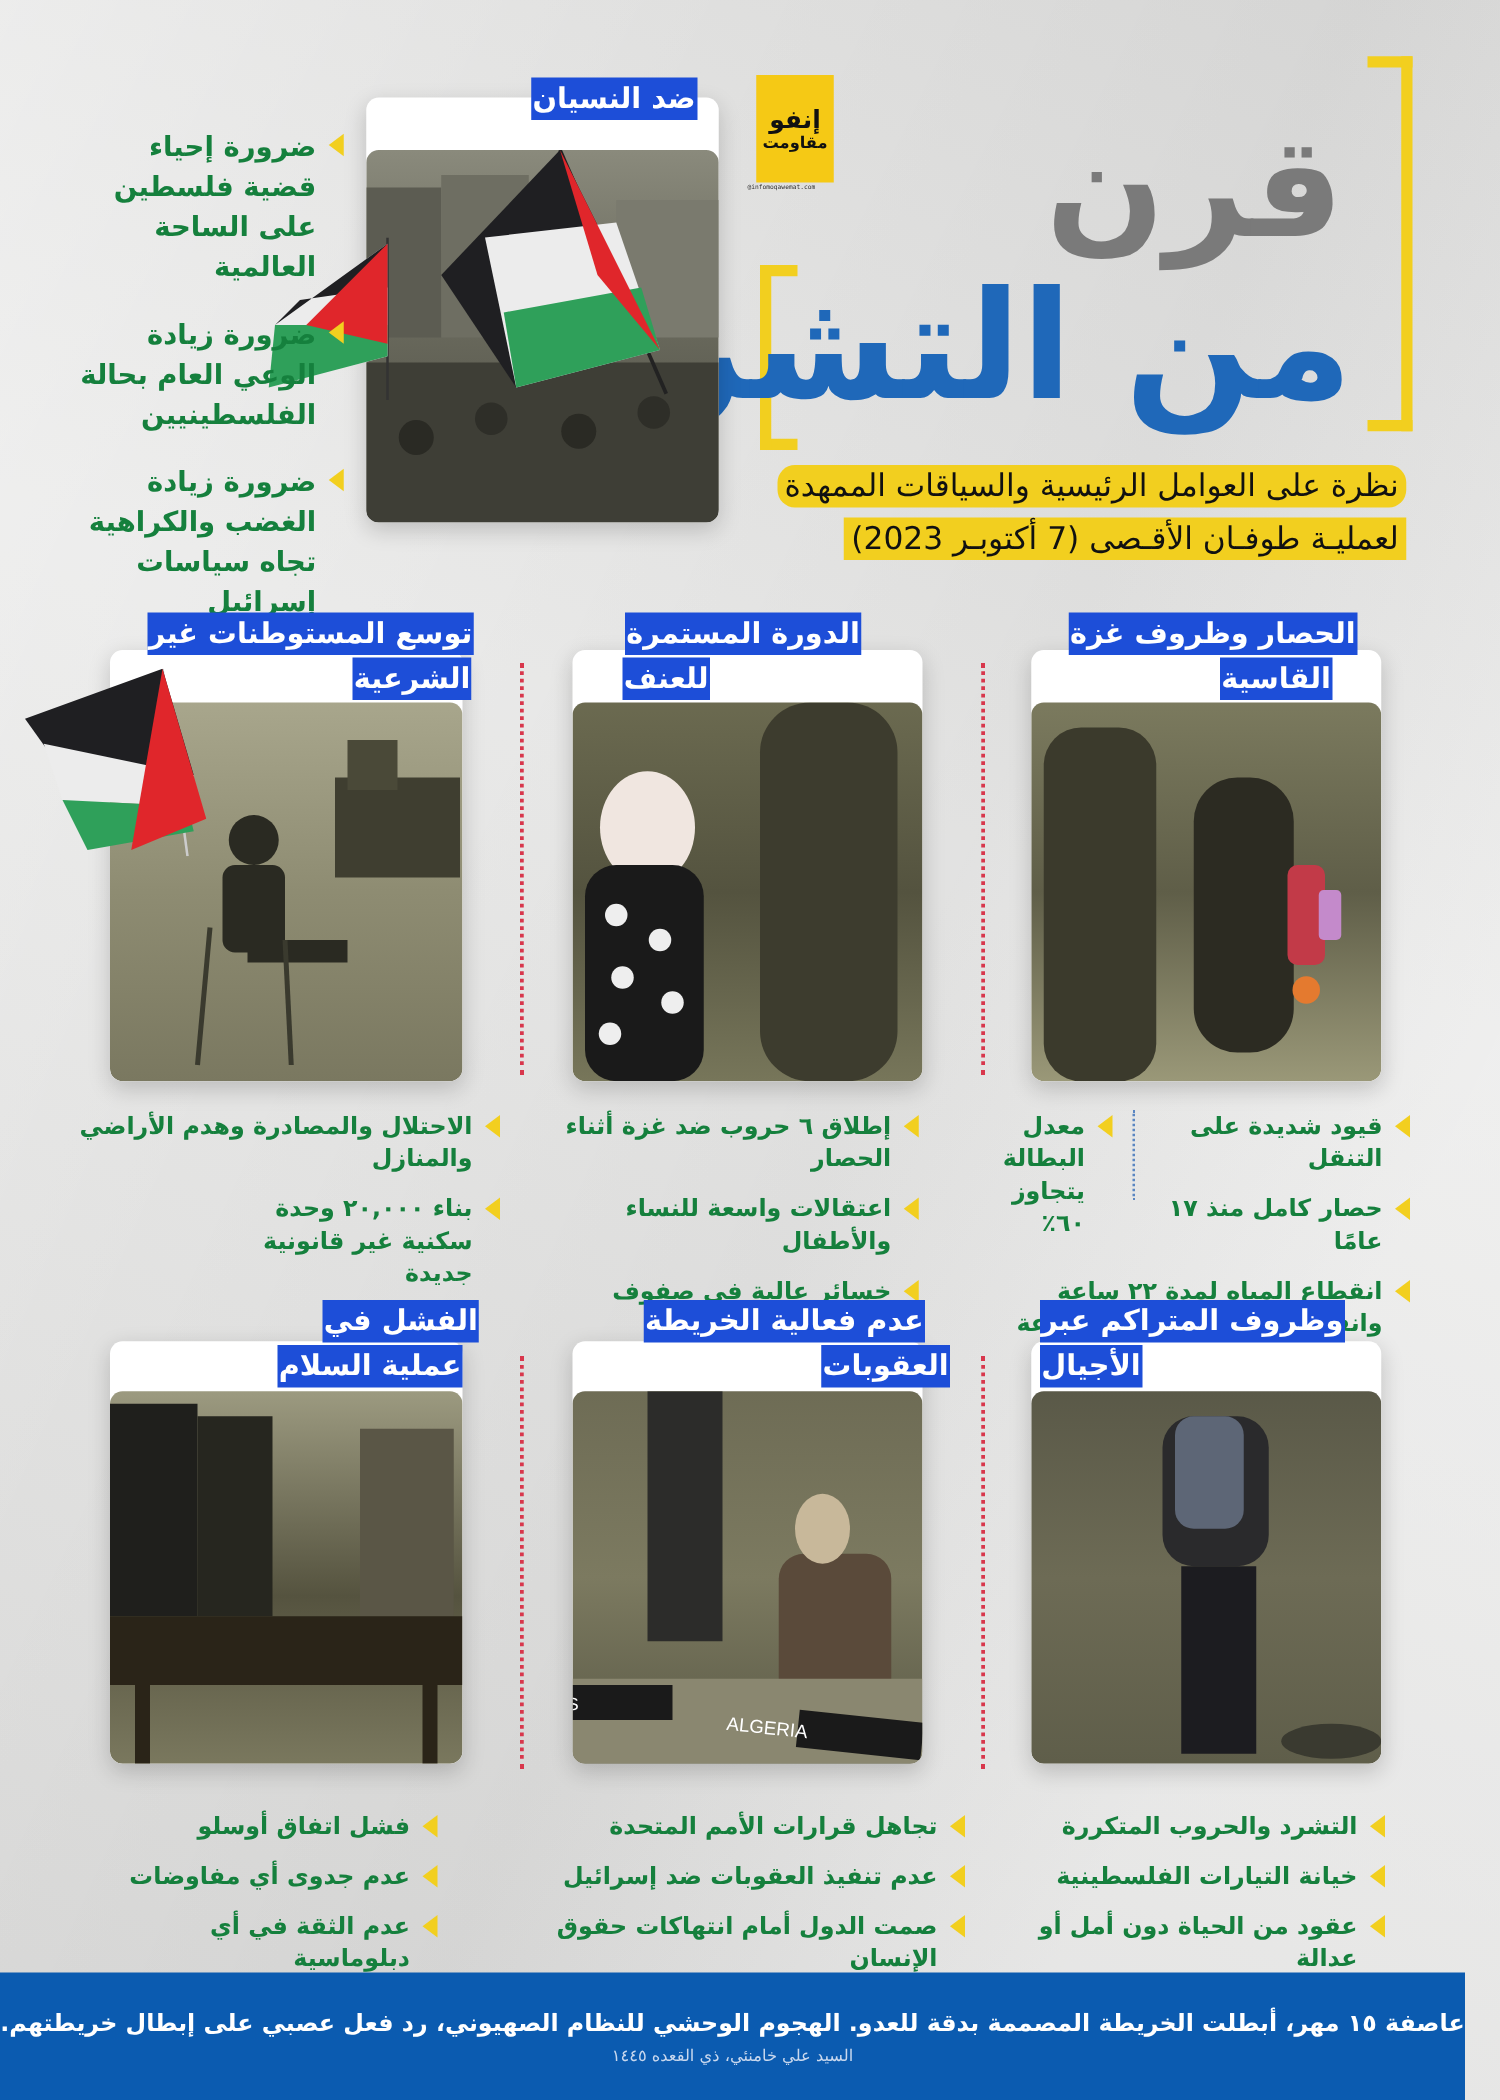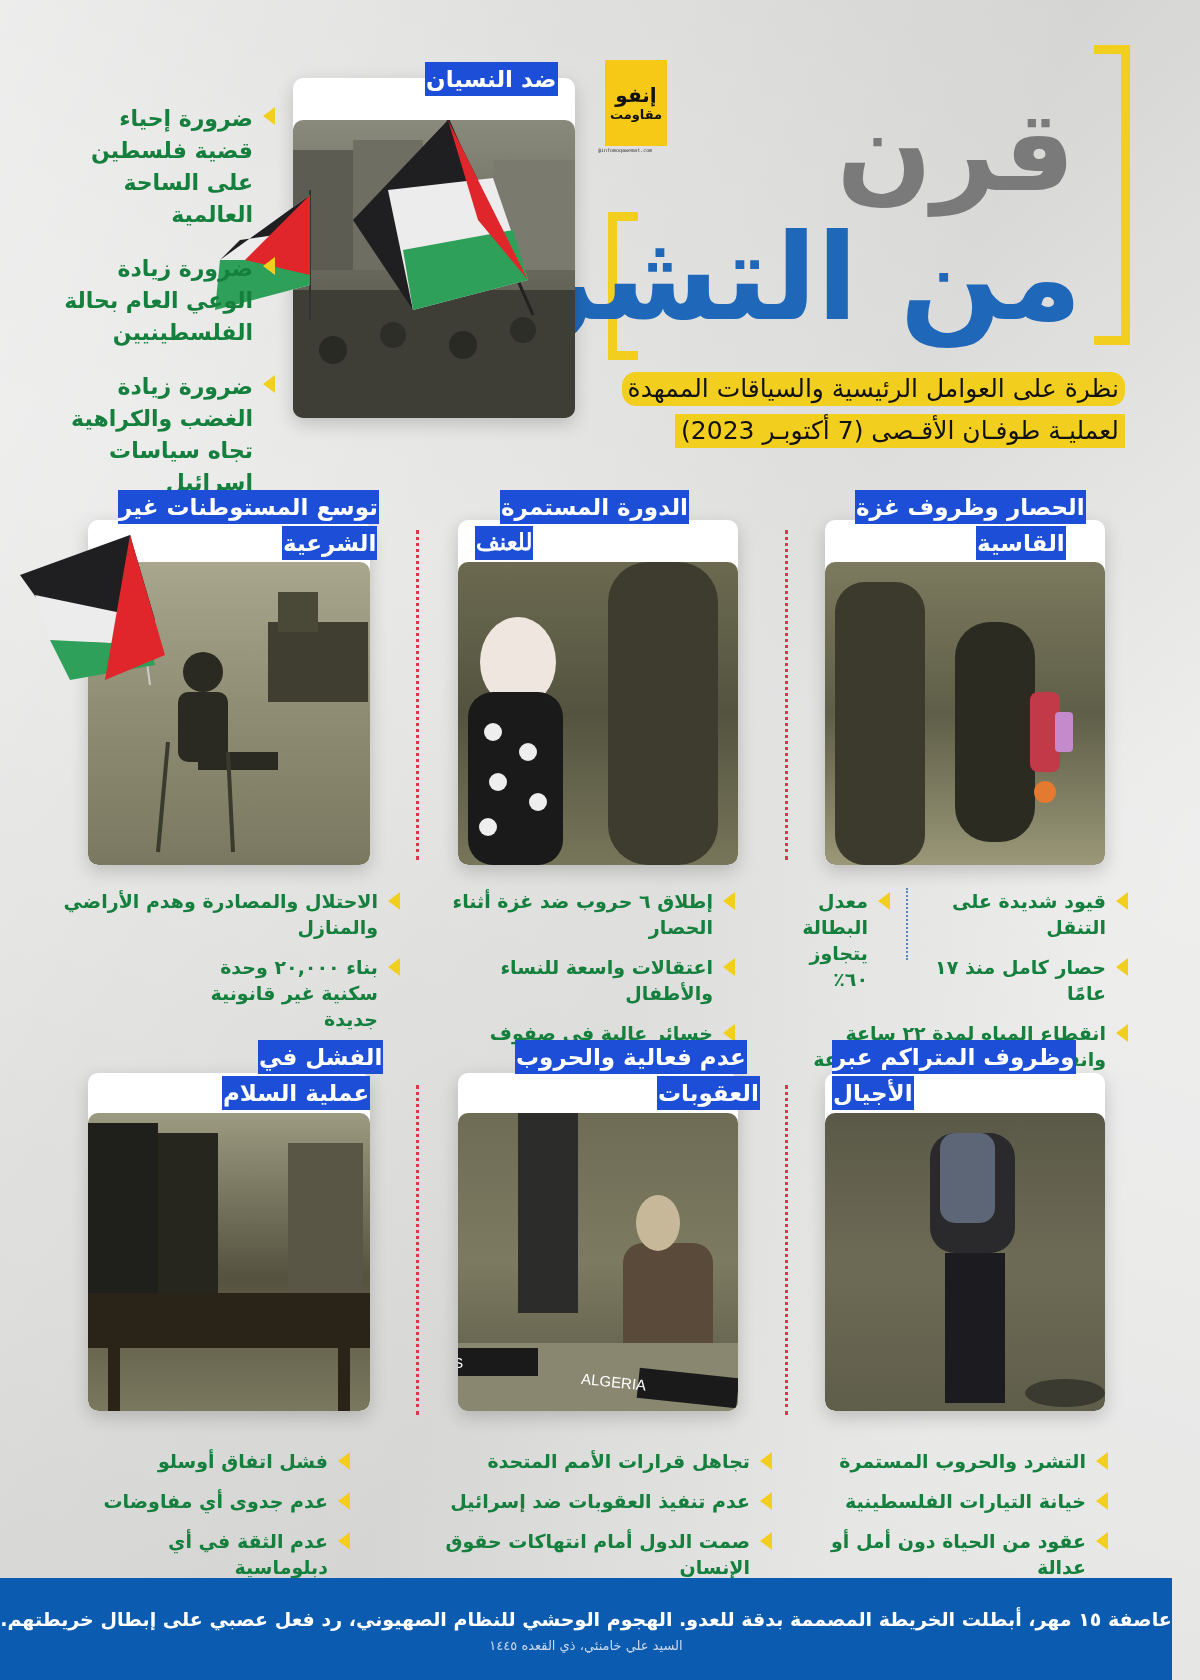--- a/index.html
+++ b/index.html
@@ -166,21 +166,21 @@
       <rect x="10" y="130" width="95" height="173" rx="25" fill="#1a1a1a"></rect>
       <circle cx="35" cy="170" r="9" fill="#eee"></circle>
         <circle cx="70" cy="190" r="9" fill="#eee"></circle>
       <circle cx="40" cy="220" r="9" fill="#eee"></circle>
         <circle cx="80" cy="240" r="9" fill="#eee"></circle>
       <circle cx="30" cy="265" r="9" fill="#eee"></circle>
     </svg>
   </div>
 </div>
 <div class="label-box" style="left:500px; top:490px;">الدورة المستمرة</div>
-<div class="label-box" style="left:475px; top:526px;font-family:Liberation Serif, serif;">للعنف</div>
+<div class="label-box" style="left:498px; top:526px;">للعنف</div>
 
 <div class="card" style="left:88px; top:520px; width:282px; height:345px;">
   <div class="photo" style="top:42px; background: linear-gradient(180deg,#a8a68c 0%,#8e8c72 50%,#7a7860 100%);">
     <svg width="282" height="303" viewBox="0 0 282 303">
       <rect x="180" y="60" width="100" height="80" fill="#3f3e30"></rect>
       <rect x="190" y="30" width="40" height="40" fill="#4a4938"></rect>
       <circle cx="115" cy="110" r="20" fill="#2a2a22"></circle>
       <rect x="90" y="130" width="50" height="70" rx="10" fill="#2a2a22"></rect>
       <rect x="110" y="190" width="80" height="18" fill="#2a2a22"></rect>
       <line x1="80" y1="180" x2="70" y2="290" stroke="#3a3a2e" stroke-width="4"></line>
@@ -242,21 +242,21 @@
       <rect x="165" y="130" width="90" height="130" rx="20" fill="#5a4a3a"></rect>
       <ellipse cx="200" cy="110" rx="22" ry="28" fill="#c8b89a"></ellipse>
       <rect x="0" y="230" width="280" height="68" fill="#8a8770"></rect>
       <rect x="0" y="235" width="80" height="28" fill="#1a1a1a"></rect>
       <text x="5" y="255" fill="#fff" font-size="14" font-family="Liberation Sans, sans-serif">D STATES</text>
       <rect x="180" y="260" width="100" height="30" fill="#1a1a1a" transform="rotate(6 230 275)"></rect>
       <text x="188" y="282" fill="#fff" font-size="15" font-family="Liberation Sans, sans-serif" transform="rotate(6 230 275)">ALGERIA</text>
     </svg>
   </div>
 </div>
-<div class="label-box" style="left:515px; top:1040px;">عدم فعالية والحروب</div>
+<div class="label-box" style="left:515px; top:1040px;">عدم فعالية الخريطة</div>
 <div class="label-box" style="left:657px; top:1076px;">العقوبات</div>
 
 <div class="card" style="left:88px; top:1073px; width:282px; height:338px;">
   <div class="photo" style="top:40px; background: linear-gradient(180deg,#9c9a80 0%,#55533f 55%,#7a785e 100%);">
     <svg width="282" height="298" viewBox="0 0 282 298">
       <rect x="0" y="10" width="70" height="170" fill="#1f1f1c"></rect>
       <rect x="70" y="20" width="60" height="160" fill="#26261f"></rect>
       <rect x="200" y="30" width="75" height="150" fill="#5a5646"></rect>
       <rect x="0" y="180" width="282" height="55" fill="#2a2418"></rect>
       <rect x="20" y="235" width="12" height="63" fill="#2a2418"></rect>
@@ -264,21 +264,21 @@
     </svg>
   </div>
 </div>
 <div class="label-box" style="left:258px; top:1040px;">الفشل في</div>
 <div class="label-box" style="left:222px; top:1076px;">عملية السلام</div>
 
 <div class="divider" style="left:416px; top:1085px; height:330px;"></div>
 <div class="divider" style="left:785px; top:1085px; height:330px;"></div>
 
 <ul class="bullets" style="right:92px; top:1448px; width:290px;">
-  <li><span class="arrow"></span><span>التشرد والحروب المستمرة</span></li>
+  <li><span class="arrow"></span><span>التشرد والحروب المتكررة</span></li>
   <li><span class="arrow"></span><span>خيانة التيارات الفلسطينية</span></li>
   <li><span class="arrow"></span><span>عقود من الحياة دون أمل أو عدالة</span></li>
 </ul>
 <ul class="bullets" style="right:428px; top:1448px; width:350px;">
   <li><span class="arrow"></span><span>تجاهل قرارات الأمم المتحدة</span></li>
   <li><span class="arrow"></span><span>عدم تنفيذ العقوبات ضد إسرائيل</span></li>
   <li><span class="arrow"></span><span>صمت الدول أمام انتهاكات حقوق الإنسان</span></li>
 </ul>
 <ul class="bullets" style="right:850px; top:1448px; width:250px;">
   <li><span class="arrow"></span><span>فشل اتفاق أوسلو</span></li>

